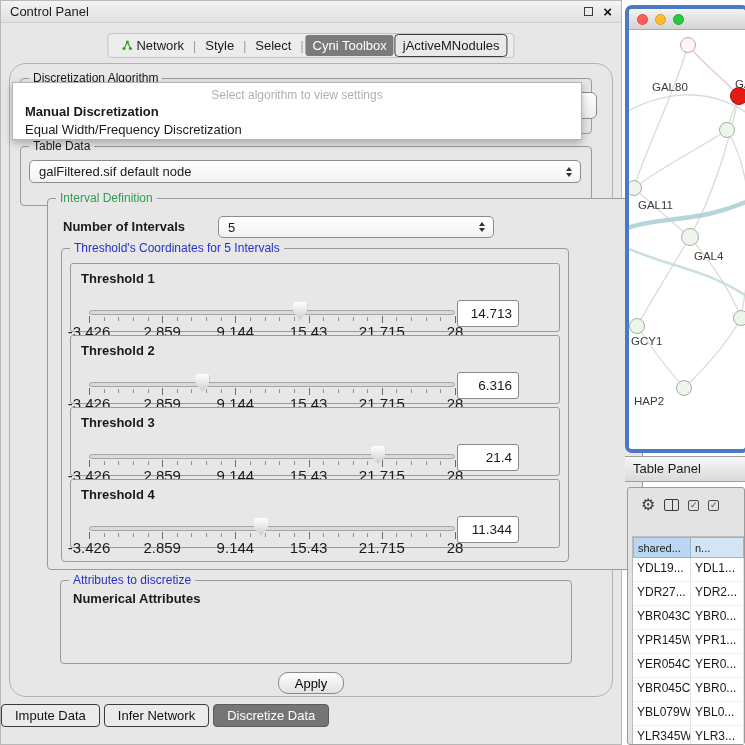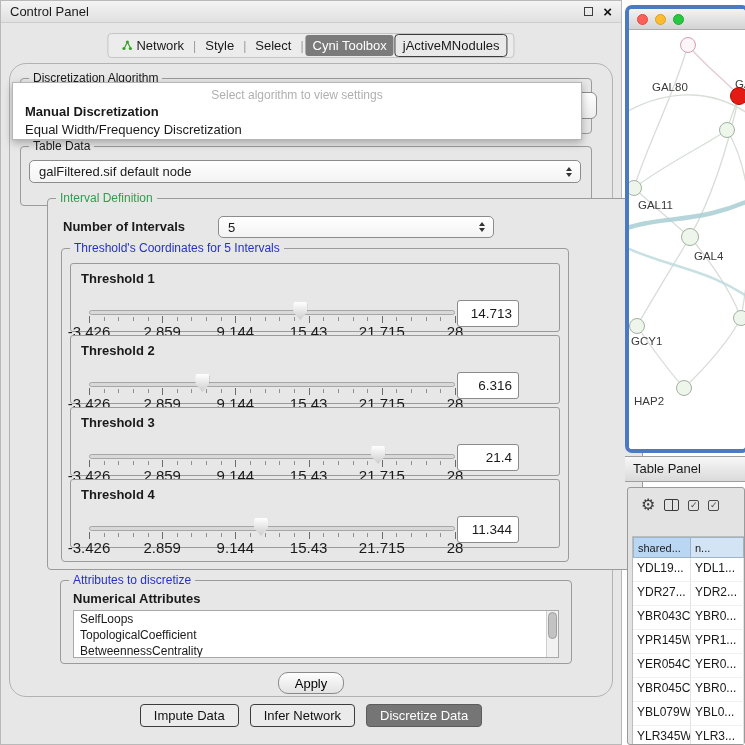--- a/index.html
+++ b/index.html
@@ -98,21 +98,21 @@
   .list-scroll-thumb { position:absolute; left:1px; right:1px; top:1px; height:58%;
                        background:#c3c3c3; border:1px solid #9f9f9f; border-radius:6px; }
 
   .apply-btn { position:absolute; left:50%; transform:translateX(-50%); top:608px;
                width:66px; height:22px; background:linear-gradient(#fefefe,#e2e2e2);
                border:1px solid #8a8a8a; border-radius:10px; font-size:13px;
                font-family:"Liberation Sans",sans-serif; }
 
   
   .bottom-tabs { position:absolute; left:0; right:0; top:703px; display:flex;
-                 justify-content:center; gap:11px; }
+                 gap:4px; }
   .btab { font-size:13px; padding:3px 13px; border:1.5px solid #3c3c3c; border-radius:4px;
           background:#ebebeb; color:#111; }
   .btab.selected { background:#757575; border-color:#5c5c5c; color:#ffffff; }
 
   
   .network-window { position:absolute; left:625px; top:5px; width:124px; height:448px;
                     border:4px solid #4a7ac2; border-radius:7px; overflow:hidden; background:#ffffff; }
   .mac-titlebar { height:21px; background:linear-gradient(#f3f3f3,#d3d3d3);
                   border-bottom:1px solid #adadad; display:flex; align-items:center;
                   padding-left:8px; gap:7px; }
@@ -322,28 +322,20 @@
             </div>
           <div class="value-box">11.344</div>
         </div>
 
       </div>
     </div>
 
     <div class="group attrs-group">
       <span class="group-title blue">Attributes to discretize</span>
       <div class="attr-label">Numerical Attributes</div>
-      <div class="attr-list">
-        <div class="list-scrollbar">
-          <div class="list-scroll-thumb"></div>
-        </div>
-      <div class="list-item">SelfLoops</div>
-          <div class="list-item">TopologicalCoefficient</div>
-          <div class="list-item">BetweennessCentrality</div>
-        </div>
     </div>
 
     <button class="apply-btn">Apply</button>
   </div>
 
   <div class="bottom-tabs">
     <span class="btab">Impute Data</span>
     <span class="btab">Infer Network</span>
     <span class="btab selected">Discretize Data</span>
   </div>

